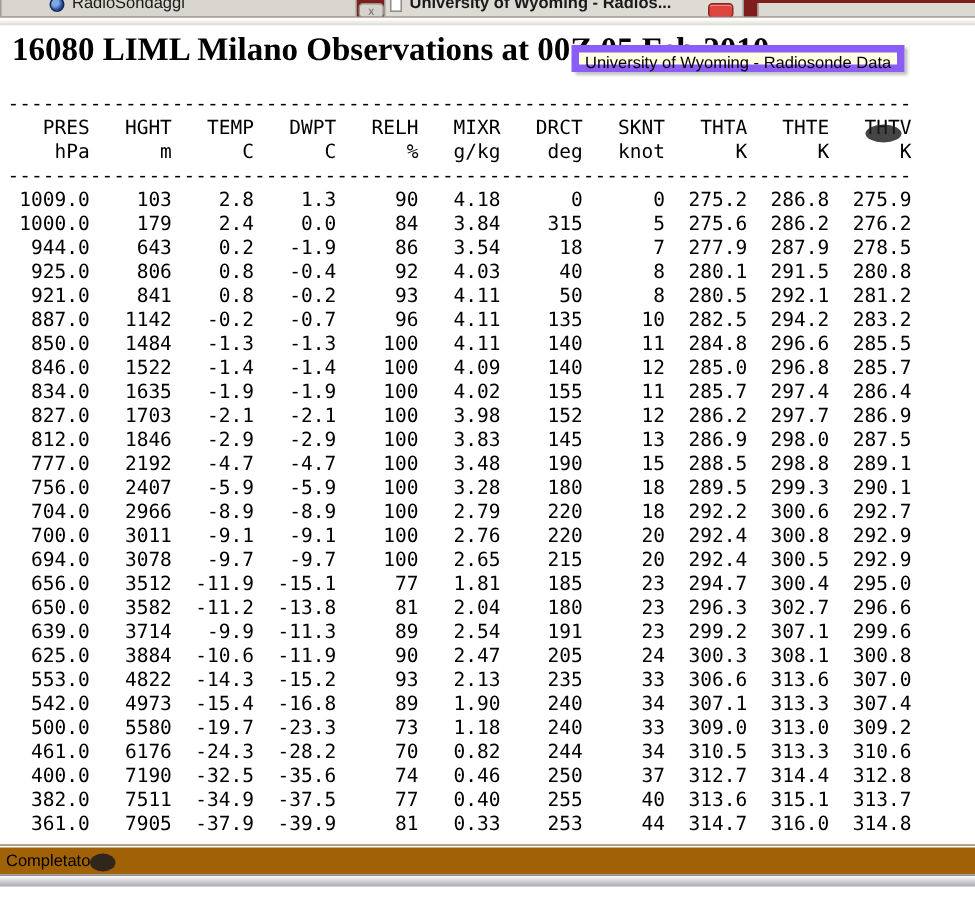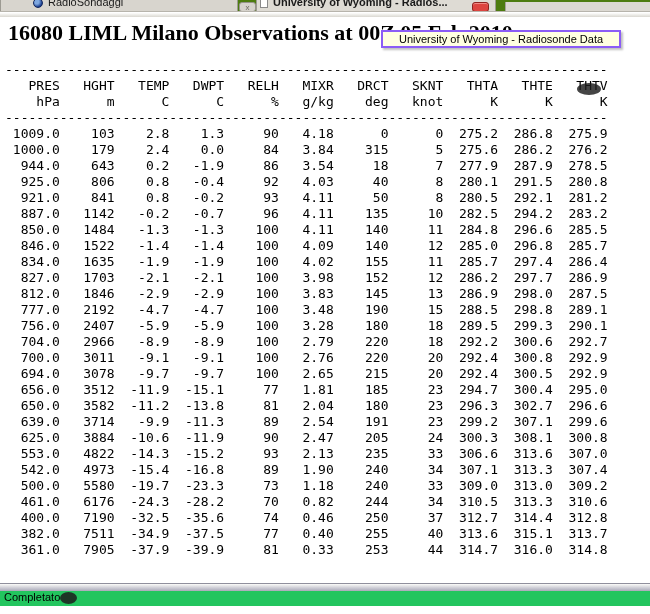--- a/index.html
+++ b/index.html
@@ -2,21 +2,21 @@
 <html><head>
 <meta charset="utf-8">
 <style>
   * { margin:0; padding:0; box-sizing:border-box; }
   html,body { width:650px; height:614px; overflow:hidden; background:#fff;
     font-family:"Liberation Sans", sans-serif; }
   .stage { position:relative; width:650px; height:614px; overflow:hidden; }
 
   
   .tabbar { position:absolute; left:0; top:0; width:650px; height:12px;
-    background:#4d7c0f; overflow:hidden; border-bottom:1px solid #b7b4ac; }
+    background:#7f1d1d; overflow:hidden; border-bottom:1px solid #b7b4ac; }
   .tab { position:absolute; top:-9px; height:21px; background:#d8d5ce;
     border:1px solid #9c9a92; border-bottom:none; font-size:11px; color:#1a1a1a; }
   .tab-1 { left:0; width:238px; }
   .tab-2 { left:256px; width:240px; background:#dedbd4; font-weight:bold; }
   .tab-label { position:absolute; left:47px; top:4px; white-space:nowrap; overflow:hidden; max-width:150px; }
   .tab-2 .tab-label { left:16px; max-width:185px; }
   .globe-ic { position:absolute; left:32px; top:6px; width:10px; height:10px; border-radius:50%;
     background:radial-gradient(circle at 35% 35%, #7fa8e0 0 30%, #1c3f8f 70%); border:1px solid #12265c; }
   .page-ic { position:absolute; left:3px; top:6px; width:8px; height:10px; background:#fff;
     border:1px solid #8a8a8a; }
@@ -29,30 +29,30 @@
     background:#dcd9d2; border-left:1px solid #a5a29a; }
   .chrome-edge { position:absolute; left:0; top:13px; width:650px; height:4px;
     background:linear-gradient(#fdfdfc,#dad8d1); }
 
   
   .content { position:absolute; left:0; top:17px; width:650px; height:546px; background:#fff; }
   .obs-title { position:absolute; left:8px; top:3px; width:640px;
     font-family:"Liberation Serif", serif; font-weight:bold; font-size:22px; color:#000;
     white-space:nowrap; overflow:hidden; }
   .tooltip { position:absolute; left:381px; top:13px; height:18px;
-    background:#ffffe1; border:2px solid #8b5cf6; font-size:11px; line-height:15px;
-    padding:0 16px; white-space:nowrap; z-index:5; box-shadow:2px 2px 2px rgba(0,0,0,.25); }
+    background:#ffffe1; border:5px solid #8b5cf6; font-size:11px; line-height:15px;
+    padding:0 4px; white-space:nowrap; z-index:5; box-shadow:2px 2px 2px rgba(0,0,0,.25); }
   pre.sounding { position:absolute; left:5px; top:45px;
     font-family:"DejaVu Sans Mono", monospace; font-size:13px; line-height:16px; color:#000; }
   .smudge { position:absolute; border-radius:50%; background:#1c1c1c; opacity:.82; z-index:6; }
   .smudge-thtv { left:577px; top:66px; width:24px; height:12px; }
 
   
-  .statusbar { position:absolute; left:0; top:586px; width:650px; height:20px;
-    background:#22c55e; border-top:1px solid #a09d95; box-shadow:inset 0 1px 0 #fff;
+  .statusbar { position:absolute; left:0; top:563px; width:650px; height:20px;
+    background:#a16207; border-top:1px solid #a09d95; box-shadow:inset 0 1px 0 #fff;
     font-size:11px; color:#000; }
   .status-text { position:absolute; left:4px; top:4px; }
   .smudge-status { position:absolute; left:60px; top:5px; width:17px; height:12px;
     border-radius:50%; background:#1c1c1c; opacity:.85; }
   .win-edge { position:absolute; left:0; top:583px; width:650px; height:8px;
     background:linear-gradient(#fbfbf9,#c9c9d2 60%,#a9a9b8); border-top:1px solid #8f8f9c; }
 
   
   .taskbar { position:absolute; left:0; top:625px; width:516px; height:23px;
     background:linear-gradient(#f4f5fb,#d9dbe9 40%,#c3c5d8); border-top:1px solid #fff;margin-left:20px; }

